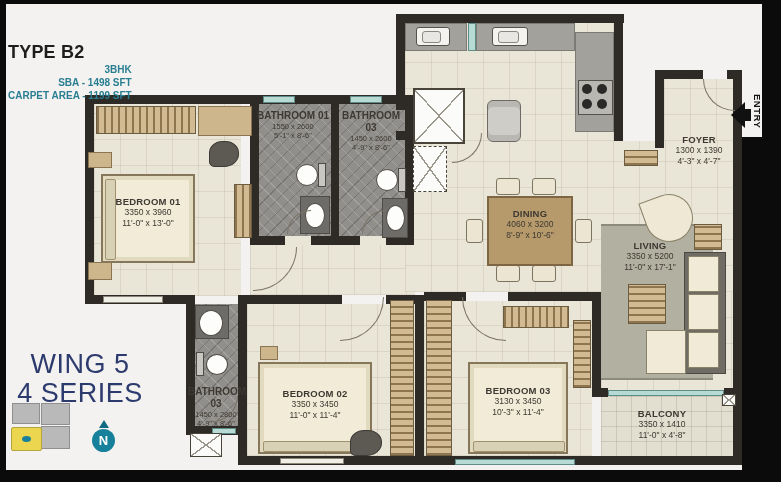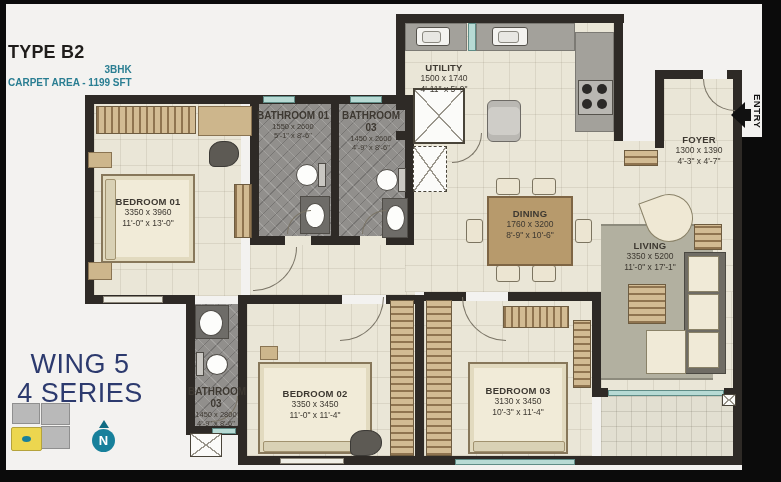--- a/index.html
+++ b/index.html
@@ -203,33 +203,28 @@
   <div class="rlabel sm" style="left:256px;top:110px;width:74px;">
     <div class="nm">BATHROOM 01</div>
     <div class="dm">1550 x 2600</div>
     <div class="dm">5'-1" x 8'-6"</div>
   </div>
   <div class="rlabel sm" style="left:336px;top:110px;width:70px;">
     <div class="nm">BATHROOM 03</div>
     <div class="dm">1450 x 2600</div>
     <div class="dm">4'-9" x 8'-6"</div>
   </div>
-  <div class="rlabel" style="left:404px;top:62px;width:80px;">
-    <div class="nm">UTILITY</div>
-    <div class="dm">1500 x 1740</div>
-    <div class="dm">4'-11" x 5'-9"</div>
-  </div>
   <div class="rlabel" style="left:660px;top:134px;width:78px;">
     <div class="nm">FOYER</div>
     <div class="dm">1300 x 1390</div>
     <div class="dm">4'-3" x 4'-7"</div>
   </div>
   <div class="rlabel" style="left:487px;top:208px;width:86px;">
     <div class="nm">DINING</div>
-    <div class="dm">1760 x 3200</div>
+    <div class="dm">4060 x 3200</div>
     <div class="dm">8'-9" x 10'-6"</div>
   </div>
   <div class="rlabel" style="left:598px;top:240px;width:104px;">
     <div class="nm">LIVING</div>
     <div class="dm">3350 x 5200</div>
     <div class="dm">11'-0" x 17'-1"</div>
   </div>
   <div class="rlabel sm" style="left:188px;top:386px;width:56px;">
     <div class="nm">BATHROOM 03</div>
     <div class="dm">1450 x 2800</div>
@@ -238,24 +233,30 @@
   <div class="rlabel" style="left:260px;top:388px;width:110px;">
     <div class="nm">BEDROOM 02</div>
     <div class="dm">3350 x 3450</div>
     <div class="dm">11'-0" x 11'-4"</div>
   </div>
   <div class="rlabel" style="left:468px;top:385px;width:100px;">
     <div class="nm">BEDROOM 03</div>
     <div class="dm">3130 x 3450</div>
     <div class="dm">10'-3" x 11'-4"</div>
   </div>
+  <div class="rlabel" style="left:602px;top:408px;width:120px;">
+    <div class="nm">BALCONY</div>
+    <div class="dm">3350 x 1410</div>
+    <div class="dm">11'-0" x 4'-8"</div>
+  </div>
 
   <div id="title">
     <div class="t1">TYPE B2</div>
     <div class="t2" style="color:#2a7e92;">3BHK</div>
+    <div class="t2" style="color:#2a7e92;">SBA - 1498 SFT</div>
     <div class="t2" style="color:#2a7e92;">CARPET AREA - 1199 SFT</div>
   </div>
 
   <div id="wing" style="color:#2c3a6e;">
     <div>WING 5</div>
     <div>4 SERIES</div>
   </div>
 
   <div class="abs" style="left:10px;top:401px;width:60px;height:50px;">
     <div class="abs" style="left:2px;top:2px;width:26px;height:19px;background:#b9b9b9;border:1px solid #8f8f8f;"></div>

